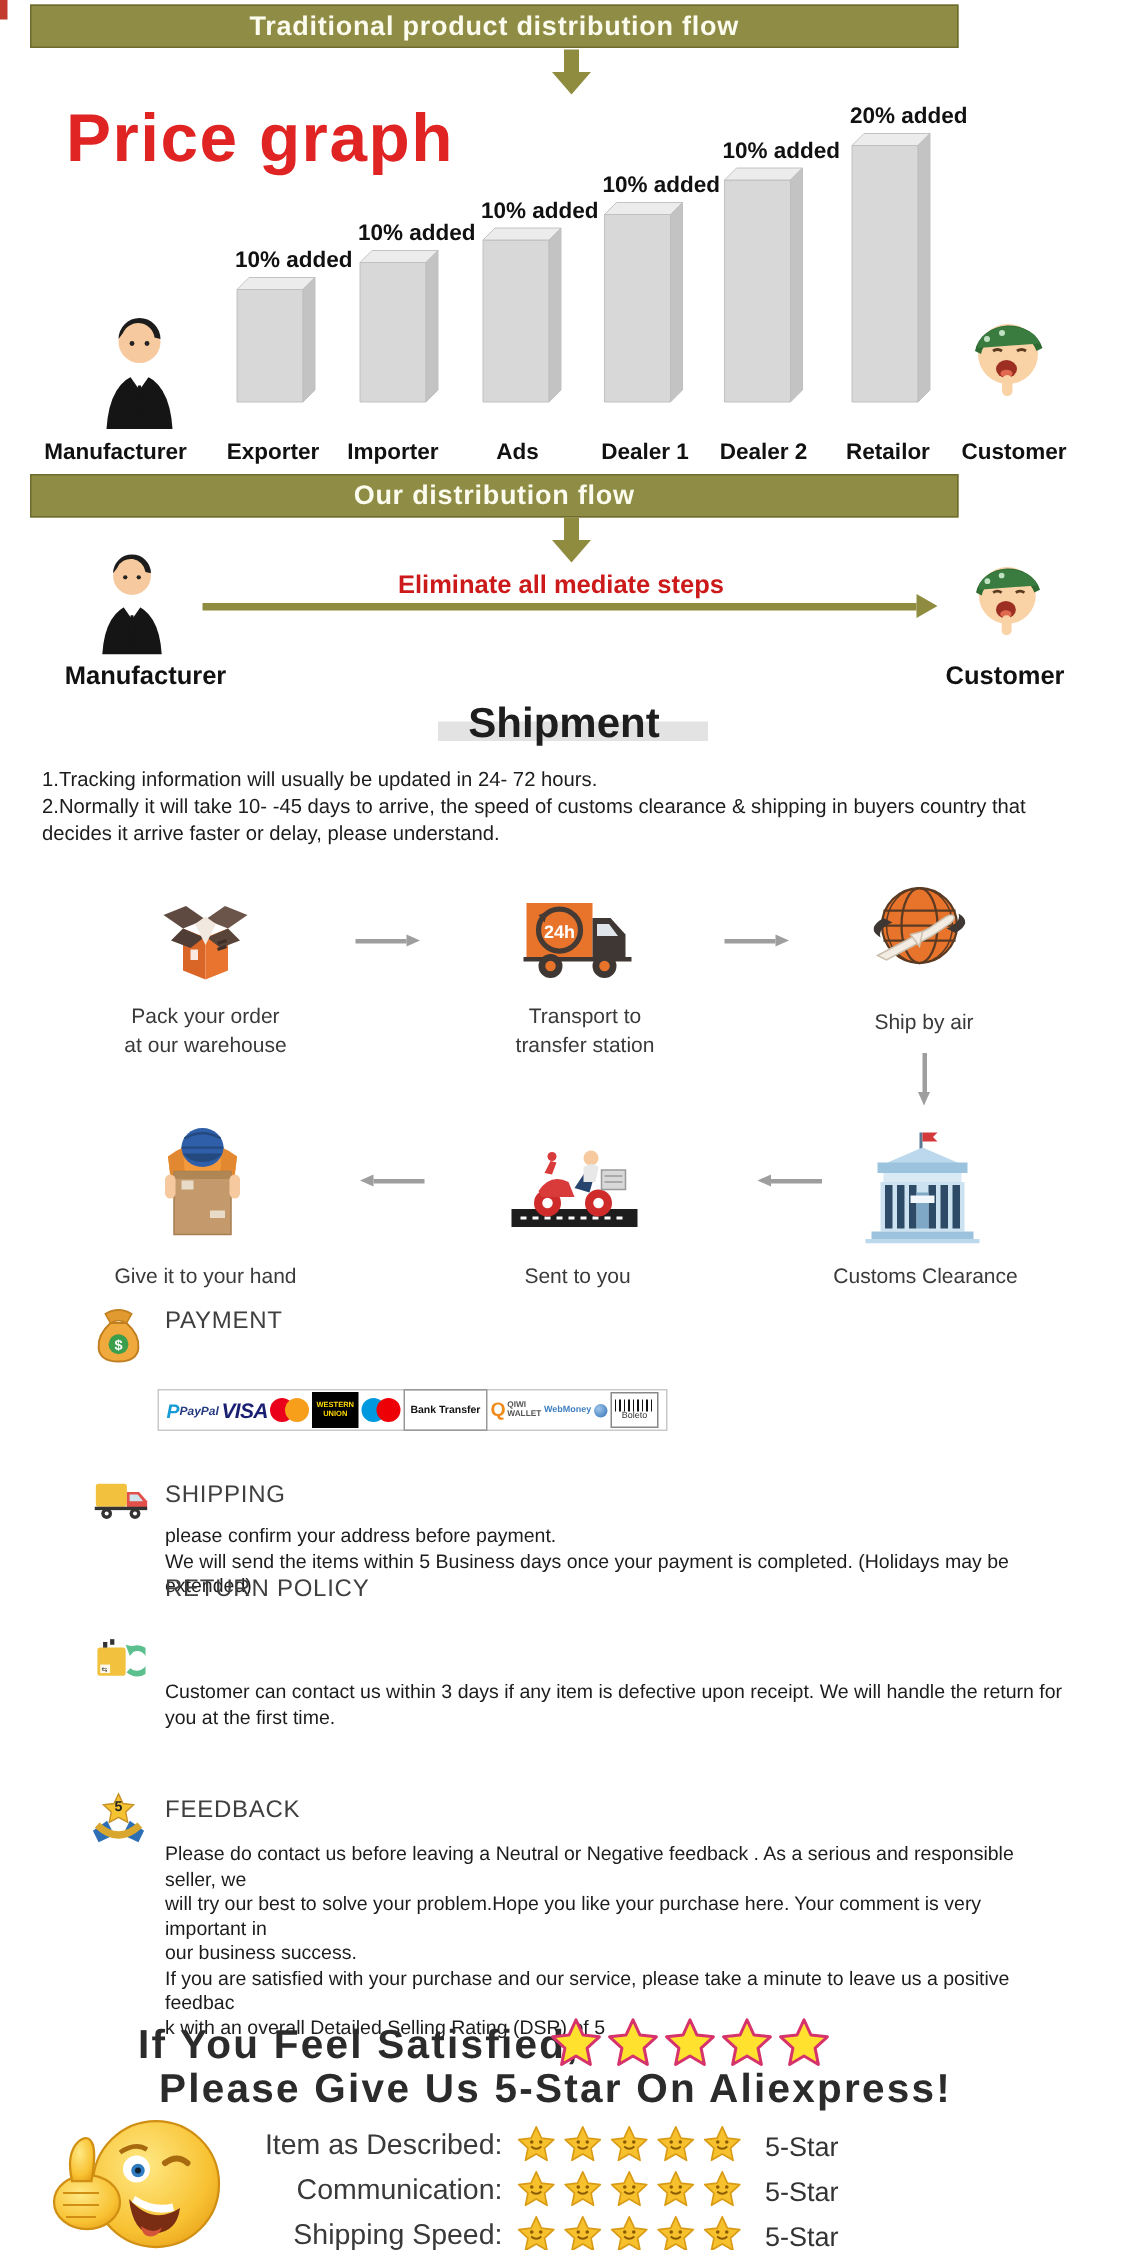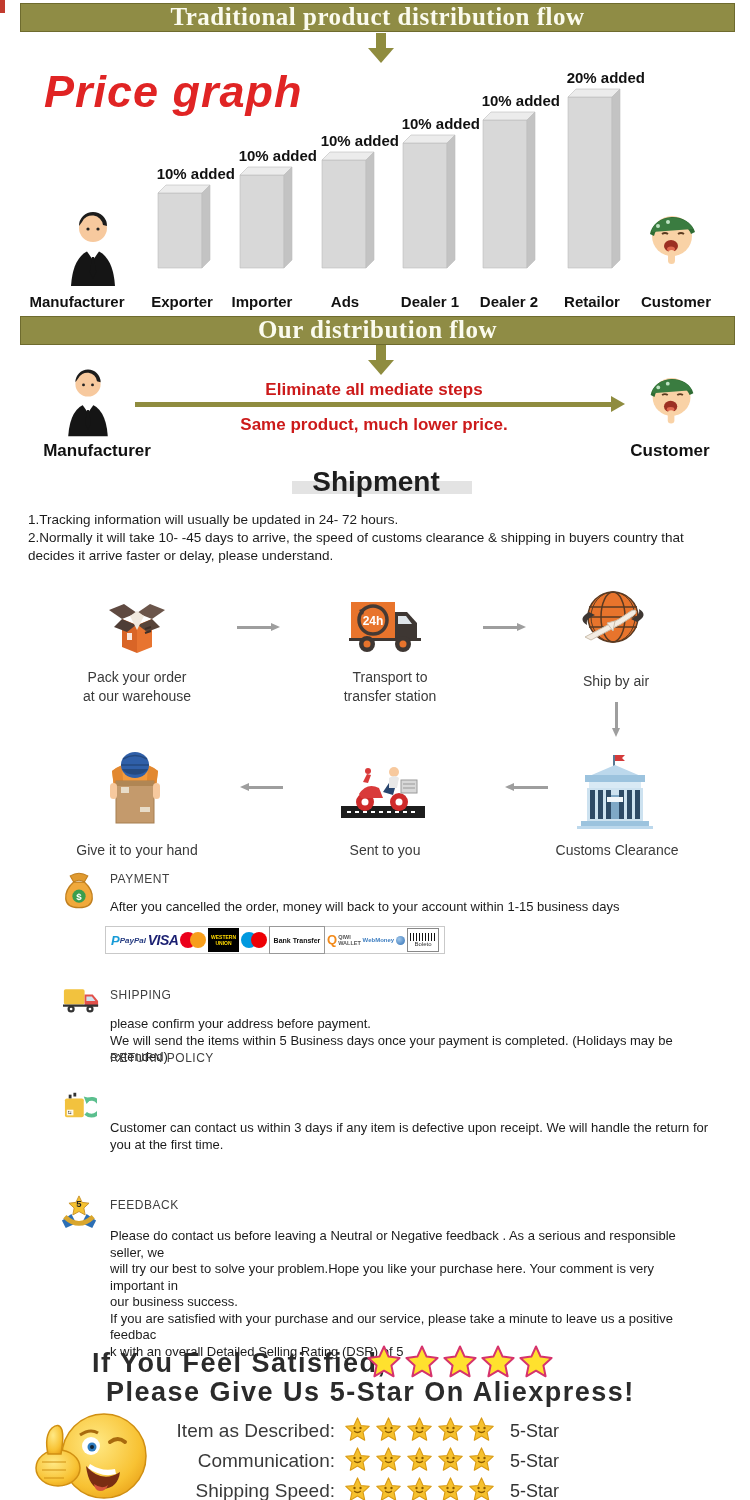--- a/index.html
+++ b/index.html
@@ -3,28 +3,28 @@
 <meta charset="utf-8">
 <style>
   html,body{margin:0;padding:0;background:#fff;}
   #page{position:relative;width:750px;height:1500px;background:#fff;overflow:hidden;
         font-family:"Liberation Sans",sans-serif;color:#222;}
   .abs{position:absolute;}
   .ml{white-space:pre-line;}
   .ctr{transform:translateX(-50%);text-align:right;}
 
   
-  .banner{left:20px;width:715px;height:29px;background:#8f8c45;border:1px solid #6e6b2e;
+  .banner{left:20px;width:619px;height:29px;background:#8f8c45;border:1px solid #6e6b2e;
           box-sizing:border-box;text-align:center;color:#fbfbee;font-weight:bold;
-          font-size:25px;line-height:26px;letter-spacing:.5px;font-family:Liberation Serif, serif;}
+          font-size:18px;line-height:26px;letter-spacing:.5px;}
   .olive-arrow-down .shaft{position:absolute;left:8px;top:0;width:10px;height:15px;background:#8f8c3f;}
   .olive-arrow-down .head{position:absolute;left:0;top:15px;width:0;height:0;
           border-left:13px solid transparent;border-right:13px solid transparent;border-top:15px solid #8f8c3f;}
 
-  .price-graph{color:#e02424;font-weight:bold;font-size:45px;letter-spacing:1px;font-style:italic;}
+  .price-graph{color:#e02424;font-weight:bold;font-size:45px;letter-spacing:1px;}
   .pct-label{font-weight:bold;font-size:15px;color:#111;}
   .role-label{font-weight:bold;font-size:15px;color:#111;}
 
   .red-flow{color:#cc1a1a;font-weight:bold;font-size:17px;}
   .olive-long-arrow .line{position:absolute;left:0;top:6px;height:5px;background:#8f8c3f;}
   .olive-long-arrow .head{position:absolute;top:0;width:0;height:0;
           border-top:8px solid transparent;border-bottom:8px solid transparent;border-left:14px solid #8f8c3f;}
 
   .shipment-title{font-size:28px;font-weight:bold;color:#1e1e1e;}
   .shipment-band{background:#e3e3e3;height:13px;}
@@ -35,21 +35,21 @@
   .gray-arrow-r .line{position:absolute;left:0;top:3px;width:34px;height:3px;background:#9e9e9e;}
   .gray-arrow-r .head{position:absolute;left:34px;top:0;width:0;height:0;
         border-top:4.5px solid transparent;border-bottom:4.5px solid transparent;border-left:9px solid #9e9e9e;}
   .gray-arrow-l .line{position:absolute;left:9px;top:3px;width:34px;height:3px;background:#9e9e9e;}
   .gray-arrow-l .head{position:absolute;left:0;top:0;width:0;height:0;
         border-top:4.5px solid transparent;border-bottom:4.5px solid transparent;border-right:9px solid #9e9e9e;}
   .gray-arrow-d .line{position:absolute;left:3px;top:0;width:3px;height:26px;background:#9e9e9e;}
   .gray-arrow-d .head{position:absolute;left:0;top:26px;width:0;height:0;
         border-left:4.5px solid transparent;border-right:4.5px solid transparent;border-top:9px solid #9e9e9e;}
 
-  .sec-title{font-size:12px;color:#3f3f3f;letter-spacing:.5px;}
+  .sec-title{font-size:16px;color:#3f3f3f;letter-spacing:.5px;}
   .sec-body{font-size:13px;line-height:16.5px;color:#1c1c1c;}
   .note{font-size:13.5px;font-weight:bold;color:#111;}
 
   .pay-strip{left:105px;top:926px;width:340px;height:28px;background:#fff;border:1px solid #c9c9c9;
              box-sizing:border-box;display:flex;align-items:center;justify-content:space-between;padding:0 5px;}
   .badge{display:inline-flex;align-items:center;height:20px;}
   .pp{color:#253b80;font-weight:bold;font-style:italic;font-size:8px;}
   .pp .pmark{color:#179bd7;font-size:13px;font-weight:bold;}
   .visa{color:#1a1f71;font-weight:bold;font-style:italic;font-size:14px;letter-spacing:-.5px;}
   .mc{position:relative;width:26px;height:16px;}
@@ -174,21 +174,20 @@
         <circle cx="30" cy="21" r="1.6" fill="#222"></circle>
     </svg>
   </div>
   <div class="abs ctr role-label" style="left:97px;top:441px;font-size:17px;">Manufacturer</div>
 
   <div class="abs red-flow ctr" style="left:374px;top:380px;">Eliminate all mediate steps</div>
   <div class="abs olive-long-arrow" style="left:135px;top:396px;width:490px;height:16px;">
     <div class="line" style="width:476px;"></div>
       <div class="head" style="left:476px;"></div>
   </div>
-  <div class="abs red-flow ctr" style="left:374px;top:415px;">Same product, much lower price.</div>
 
   <div class="abs" style="left:645px;top:366px;">
     <svg width="55" height="60" viewBox="0 0 58 62">
       <circle cx="28" cy="32" r="20" fill="#f9d2a6"></circle>
       <path d="M6 30 a23 20 0 0 1 45 -2 l-4 2 a19 16 0 0 0 -37 2 z" fill="#2e6b33"></path>
       <path d="M8 26 a21 15 0 0 1 41 -1 l-41 3 z" fill="#3a7c40"></path>
       <circle cx="14" cy="22" r="2" fill="#bfe3c2"></circle>
         <circle cx="24" cy="18" r="2" fill="#bfe3c2"></circle>
       <path d="M18 30 q3 -2 6 0" stroke="#5a3b20" stroke-width="2" fill="none"></path>
       <path d="M34 30 q3 -2 6 0" stroke="#5a3b20" stroke-width="2" fill="none"></path>
@@ -331,21 +330,20 @@
 
   <div class="abs" style="left:64px;top:871px;">
     <svg width="30" height="38" viewBox="0 0 34 42">
       <path d="M11 12 q-10 9 -9 19 q1 10 15 10 q14 0 15 -10 q1 -10 -9 -19 z" fill="#f0a93c" stroke="#c07f1f" stroke-width="1.5"></path>
       <path d="M11 12 q6 -4 12 0 l4 -7 q-10 -6 -20 0 z" fill="#e09a2f" stroke="#c07f1f" stroke-width="1.2"></path>
       <circle cx="17" cy="28" r="7.5" fill="#3a9e4d"></circle>
       <text x="17" y="32" font-size="11" font-weight="bold" fill="#fff" text-anchor="middle" font-family="Liberation Sans,sans-serif">$</text>
     </svg>
   </div>
   <div class="abs sec-title" style="left:110px;top:872px;">PAYMENT</div>
-  <div class="abs sec-body" style="left:110px;top:899px;width:600px;">After you cancelled the order, money will back to your account within 1-15 business days</div>
   <div class="abs pay-strip">
     <span class="badge pp">
         <span class="pmark">P</span>
         <span>PayPal</span>
       </span>
     <span class="badge visa">VISA</span>
     <span class="badge mc" title="">
         <i style="left:0;background:#eb001b;"></i>
         <i style="left:10px;background:#f79e1b;"></i>
       </span>

